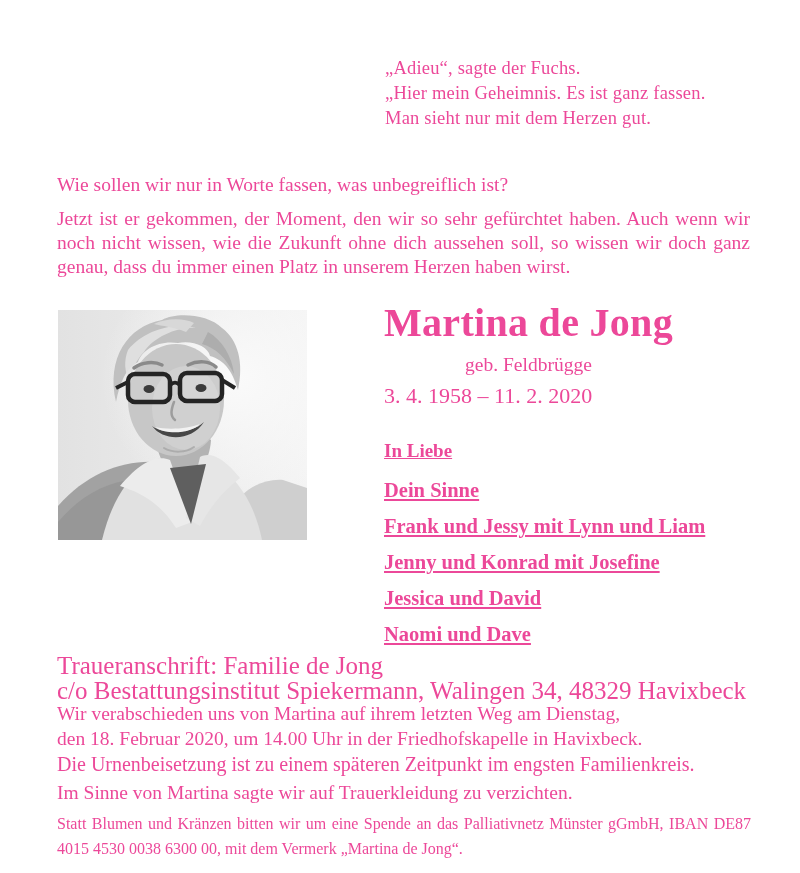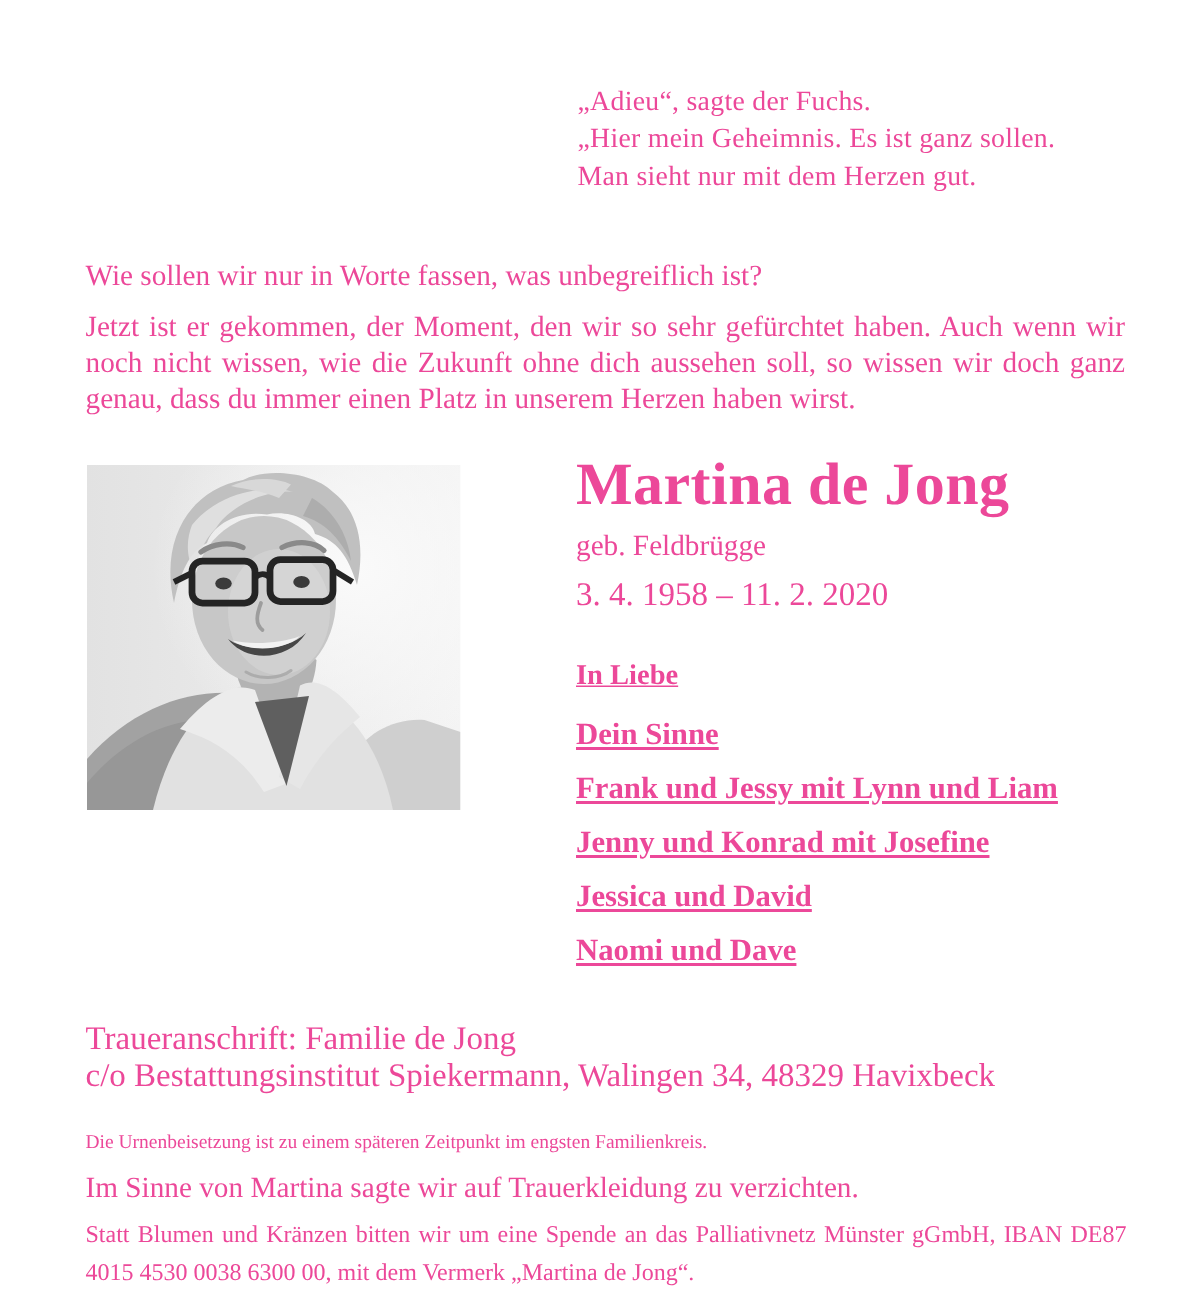--- a/index.html
+++ b/index.html
@@ -21,44 +21,44 @@
   .intro-paragraph {
     left: 57px; top: 189px; width: 693px;
     font-size: 19.5px; line-height: 24px; text-align: justify;
   }
 
   .photo-frame { left: 58px; top: 292px; width: 249px; height: 230px; }
   .photo-frame svg { display: block; }
 
   .name-block { left: 384px; top: 283px; }
   .deceased-name { font-size: 40px; font-weight: bold; letter-spacing: 0.3px; line-height: 44px; margin: 0; }
-  .birth-name { font-size: 19.5px; margin-top: 9px; }
+  .birth-name { font-size: 19.5px; margin-top: 9px; text-align: center; }
   .life-dates { font-size: 22px; margin-top: 7px; }
 
   .family-block { left: 384px; top: 422px; font-weight: bold; text-decoration: underline; }
   .family-heading { font-size: 19px; margin-bottom: 17px; }
   .family-line { font-size: 20.5px; margin-bottom: 13px; }
 
-  .address-block { left: 57px; top: 662px; font-size: 22px; line-height: 24.5px; }
+  .address-block { left: 57px; top: 636px; font-size: 25px; line-height: 24.5px; }
   .service-block { left: 57px; top: 684px; font-size: 19.5px; line-height: 24.5px; }
-  .urn-note { left: 57px; top: 735px; font-size: 13px; }
+  .urn-note { left: 57px; top: 735px; font-size: 20px; }
   .attire-note { left: 57px; top: 764px; font-size: 19.5px; }
   .donation-note {
     left: 57px; top: 793px; width: 694px;
     font-size: 16px; line-height: 25px; text-align: justify;
   }
 </style>
 </head>
 <body>
 
 <div class="sheet">
 
   <div class="abs quote-block">
     <div>„Adieu“, sagte der Fuchs.</div>
-    <div>„Hier mein Geheimnis. Es ist ganz sollen.</div>
+    <div>„Hier mein Geheimnis. Es ist ganz fassen.</div>
     <div>Man sieht nur mit dem Herzen gut.</div>
   </div>
 
   <div class="abs intro-question">Wie sollen wir nur in Worte fassen, was unbegreiflich ist?</div>
   <div class="abs intro-paragraph">Jetzt ist er gekommen, der Moment, den wir so sehr gefürchtet haben. Auch wenn wir noch nicht wissen, wie die Zukunft ohne dich aussehen soll, so wissen wir doch ganz genau, dass du immer einen Platz in unserem Herzen haben wirst.</div>
 
   <div class="abs photo-frame">
     <svg width="249" height="230" viewBox="0 0 249 230" xmlns="http://www.w3.org/2000/svg">
       <defs>
         <linearGradient id="bgGrad" x1="0" y1="0" x2="1" y2="0">
@@ -131,18 +131,22 @@
     <div class="family-line">Jenny und Konrad mit Josefine</div>
     <div class="family-line">Jessica und David</div>
     <div class="family-line">Naomi und Dave</div>
   </div>
 
   <div class="abs address-block">
     <div>Traueranschrift: Familie de Jong</div>
     <div>c/o Bestattungsinstitut Spiekermann, Walingen 34, 48329 Havixbeck</div>
   </div>
 
+  <div class="abs service-block">
+    <div>Wir verabschieden uns von Martina auf ihrem letzten Weg am Dienstag,</div>
+    <div>den 18. Februar 2020, um 14.00 Uhr in der Friedhofskapelle in Havixbeck.</div>
+  </div>
 
   <div class="abs urn-note">Die Urnenbeisetzung ist zu einem späteren Zeitpunkt im engsten Familienkreis.</div>
   <div class="abs attire-note">Im Sinne von Martina sagte wir auf Trauerkleidung zu verzichten.</div>
   <div class="abs donation-note">Statt Blumen und Kränzen bitten wir um eine Spende an das Palliativnetz Münster gGmbH, IBAN DE87 4015 4530 0038 6300 00, mit dem Vermerk „Martina de Jong“.</div>
 
 </div>
 
 </body></html>

